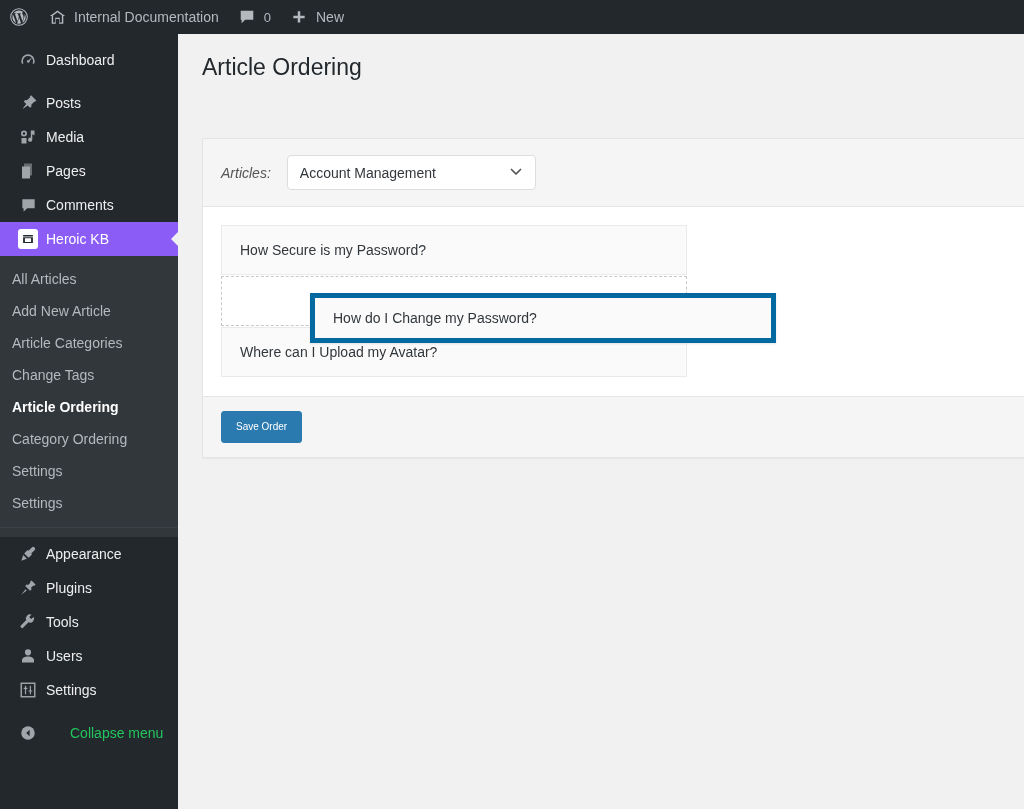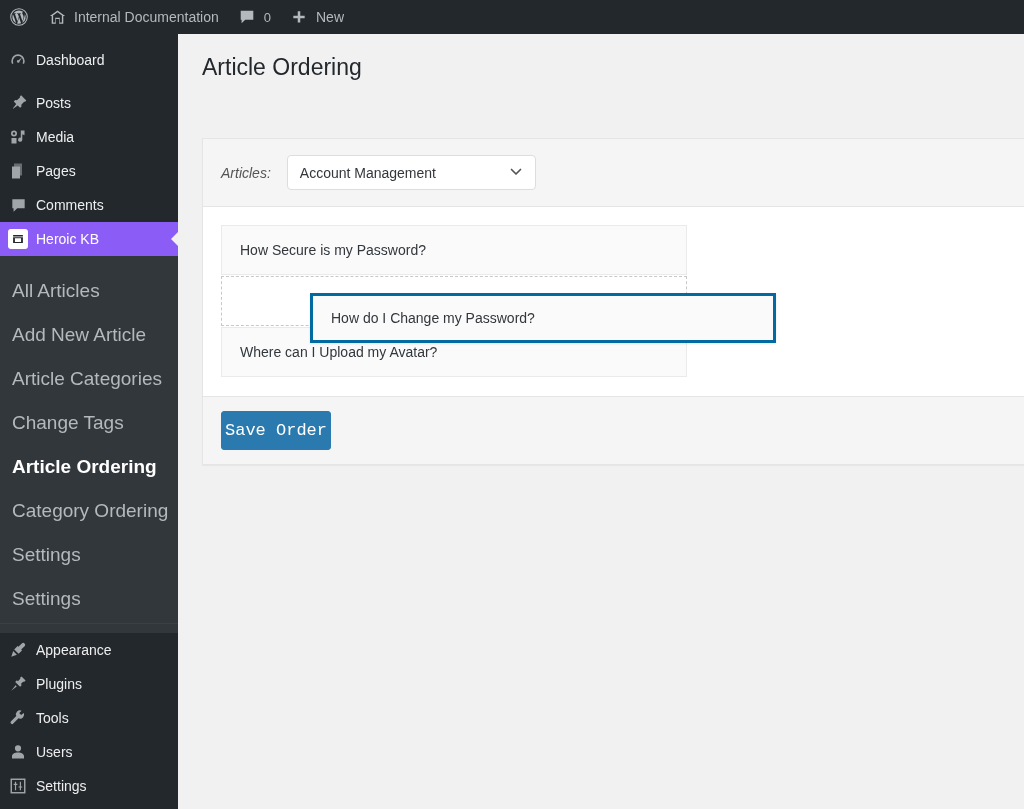--- a/index.html
+++ b/index.html
@@ -55,21 +55,21 @@
     background: #23282d;
     overflow: hidden;
   }
   #adminmenu { width: 178px; }
 
   .menu-top {
     position: relative;
     display: flex;
     align-items: center;
     height: 34px;
-    padding-left: 0;
+    padding-left: 10px;
     color: #eee;
     font-size: 14px;
     cursor: pointer;
   }
   .menu-top .mi-icon {
     width: 36px;
     flex: 0 0 36px;
     display: flex;
     align-items: center;
     justify-content: center;
@@ -105,24 +105,23 @@
   }
 
   .submenu {
     background: #32373c;
     padding: 7px 0 8px 0;
   }
   .submenu-item {
     display: block;
     padding: 6px 0 6px 12px;
     color: #b4b9be;
-    font-size: 19px;
+    font-size: 14px;
     line-height: 20px;
     cursor: pointer;
-    margin-top: 12px;
   }
   .submenu-item.current {
     color: #fff;
     font-weight: bold;
   }
 
   .menu-separator {
     height: 10px;
     background: #32373c;
     border-top: 1px solid #3a4047;
@@ -226,41 +225,41 @@
     margin-bottom: 1px;
   }
 
   .sort-item.dragging {
     position: absolute;
     left: 89px;
     top: 68px;
     width: 466px;
     height: 50px;
     background: #fafafa;
-    border: 3px solid #0369a1;
+    border: 5px solid #0369a1;
     box-shadow: 0 1px 2px rgba(0,0,0,.10);
     z-index: 30;
     margin-bottom: 0;
   }
 
   .card-foot {
     background: #f5f5f5;
     border-top: 1px solid #e5e5e5;
     padding: 14px 18px;
   }
   .btn-primary {
     background: #2a7ab0;
     border: 1px solid #2a7ab0;
     color: #fff;
-    font-size: 17px;
+    font-size: 10px;
     line-height: 1;
-    padding: 10px 3px;
+    padding: 10px 14px;
     border-radius: 3px;
     cursor: pointer;
-    font-family: Liberation Mono, monospace;
+    font-family: Liberation Sans, sans-serif;
   }
 </style>
 </head>
 <body>
 
 <div id="adminbar">
 
   <div class="ab-item">
     <span class="ab-icon">
       <svg width="20" height="20" viewBox="0 0 20 20" fill="#b4b9be">

